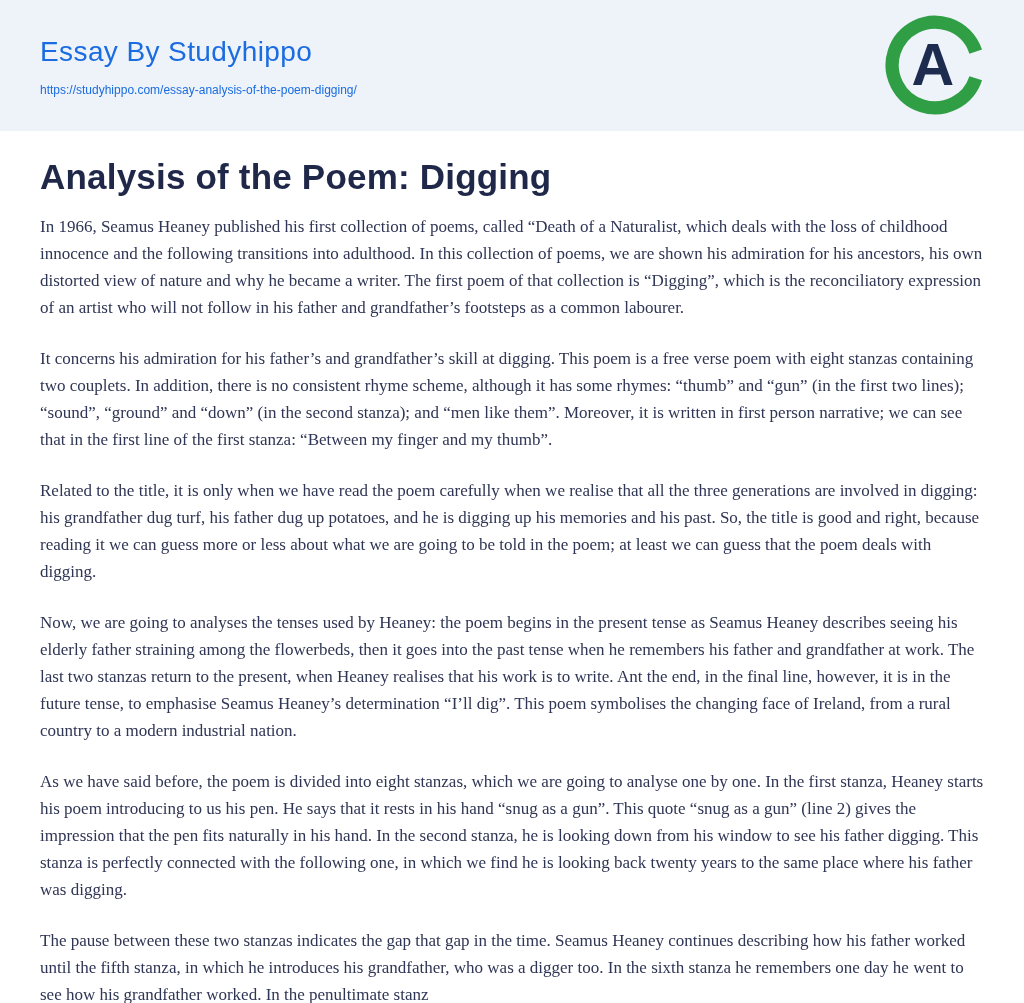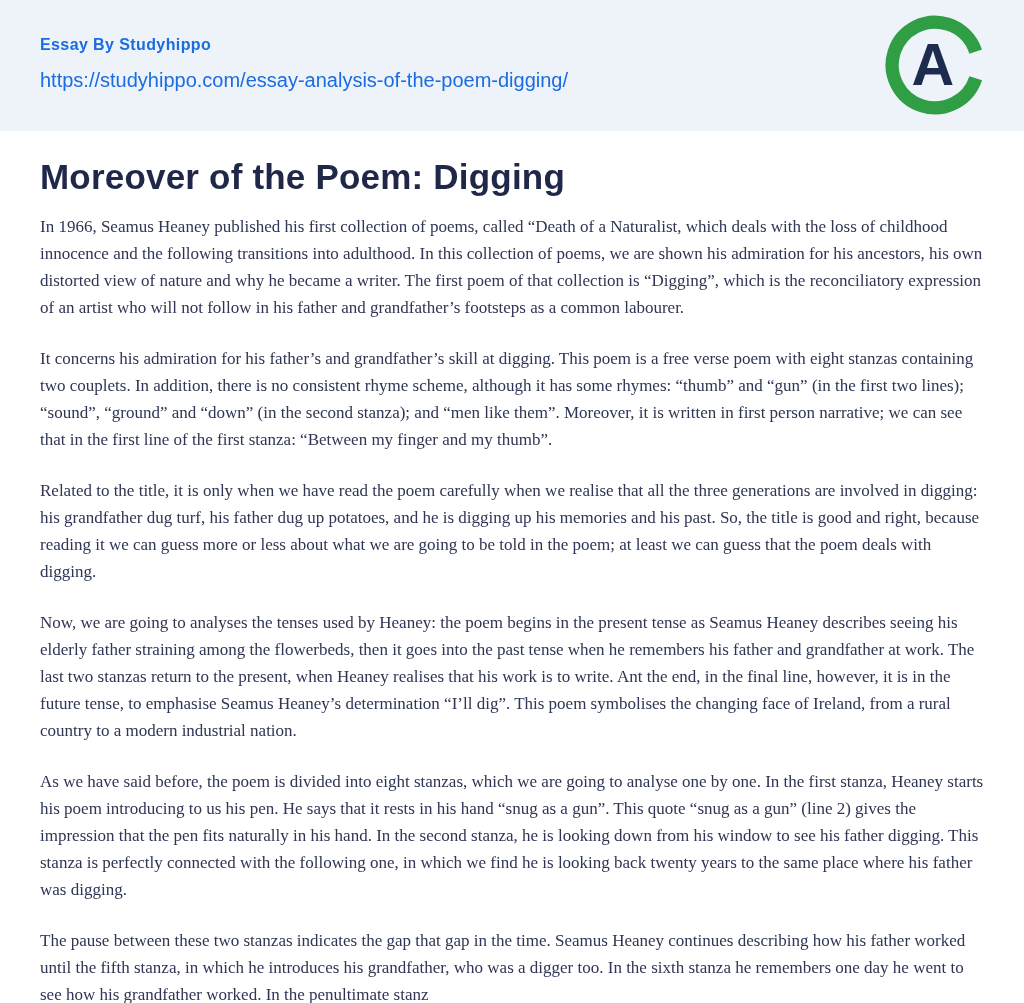--- a/index.html
+++ b/index.html
@@ -14,29 +14,29 @@
     color: var(--text-navy, #2f3554);
   }
   .header {
     background: var(--header-bg, #eef3fa);
     height: 131px;
     padding: 36px 40px 0 40px;
     position: relative;
   }
   .brand {
     color: var(--brand-blue, #1a6ce0);
-    font-size: 16px;
-    font-weight: 700;
+    font-size: 28px;
+    font-weight: 400;
     letter-spacing: 0.4px;
   }
   .url {
     display: inline-block;
     margin-top: 15px;
     color: var(--brand-blue, #1a6ce0);
-    font-size: 20px;
+    font-size: 12px;
     text-decoration: none;
     cursor: pointer;
   }
   .logo {
     position: absolute;
     top: 14px;
     right: 38px;
     width: 102px;
     height: 102px;
     cursor: pointer;
@@ -70,20 +70,20 @@
   </div>
   <div class="logo">
     <svg viewBox="0 0 100 100">
       <circle cx="50" cy="50" r="42" fill="none" stroke="#2f9e44" stroke-width="13" stroke-dasharray="237 27" transform="rotate(18 50 50)"></circle>
       <text x="48" y="70" text-anchor="middle" font-family="Liberation Sans, sans-serif" font-size="58" font-weight="bold" fill="#1c2b4e">A</text>
     </svg>
   </div>
 </header>
 
 <main class="content">
-  <h1 class="page-title">Moreover of the Poem: Digging</h1>
+  <h1 class="page-title">Analysis of the Poem: Digging</h1>
   <p>In 1966, Seamus Heaney published his first collection of poems, called “Death of a Naturalist, which deals with the loss of childhood innocence and the following transitions into adulthood. In this collection of poems, we are shown his admiration for his ancestors, his own distorted view of nature and why he became a writer. The first poem of that collection is “Digging”, which is the reconciliatory expression of an artist who will not follow in his father and grandfather’s footsteps as a common labourer.</p>
   <p>It concerns his admiration for his father’s and grandfather’s skill at digging. This poem is a free verse poem with eight stanzas containing two couplets. In addition, there is no consistent rhyme scheme, although it has some rhymes: “thumb” and “gun” (in the first two lines); “sound”, “ground” and “down” (in the second stanza); and “men like them”. Moreover, it is written in first person narrative; we can see that in the first line of the first stanza: “Between my finger and my thumb”.</p>
   <p>Related to the title, it is only when we have read the poem carefully when we realise that all the three generations are involved in digging: his grandfather dug turf, his father dug up potatoes, and he is digging up his memories and his past. So, the title is good and right, because reading it we can guess more or less about what we are going to be told in the poem; at least we can guess that the poem deals with digging.</p>
   <p>Now, we are going to analyses the tenses used by Heaney: the poem begins in the present tense as Seamus Heaney describes seeing his elderly father straining among the flowerbeds, then it goes into the past tense when he remembers his father and grandfather at work. The last two stanzas return to the present, when Heaney realises that his work is to write. Ant the end, in the final line, however, it is in the future tense, to emphasise Seamus Heaney’s determination “I’ll dig”. This poem symbolises the changing face of Ireland, from a rural country to a modern industrial nation.</p>
   <p>As we have said before, the poem is divided into eight stanzas, which we are going to analyse one by one. In the first stanza, Heaney starts his poem introducing to us his pen. He says that it rests in his hand “snug as a gun”. This quote “snug as a gun” (line 2) gives the impression that the pen fits naturally in his hand. In the second stanza, he is looking down from his window to see his father digging. This stanza is perfectly connected with the following one, in which we find he is looking back twenty years to the same place where his father was digging.</p>
   <p>The pause between these two stanzas indicates the gap that gap in the time. Seamus Heaney continues describing how his father worked until the fifth stanza, in which he introduces his grandfather, who was a digger too. In the sixth stanza he remembers one day he went to see how his grandfather worked. In the penultimate stanz</p>
 </main>
 
 </body></html>

